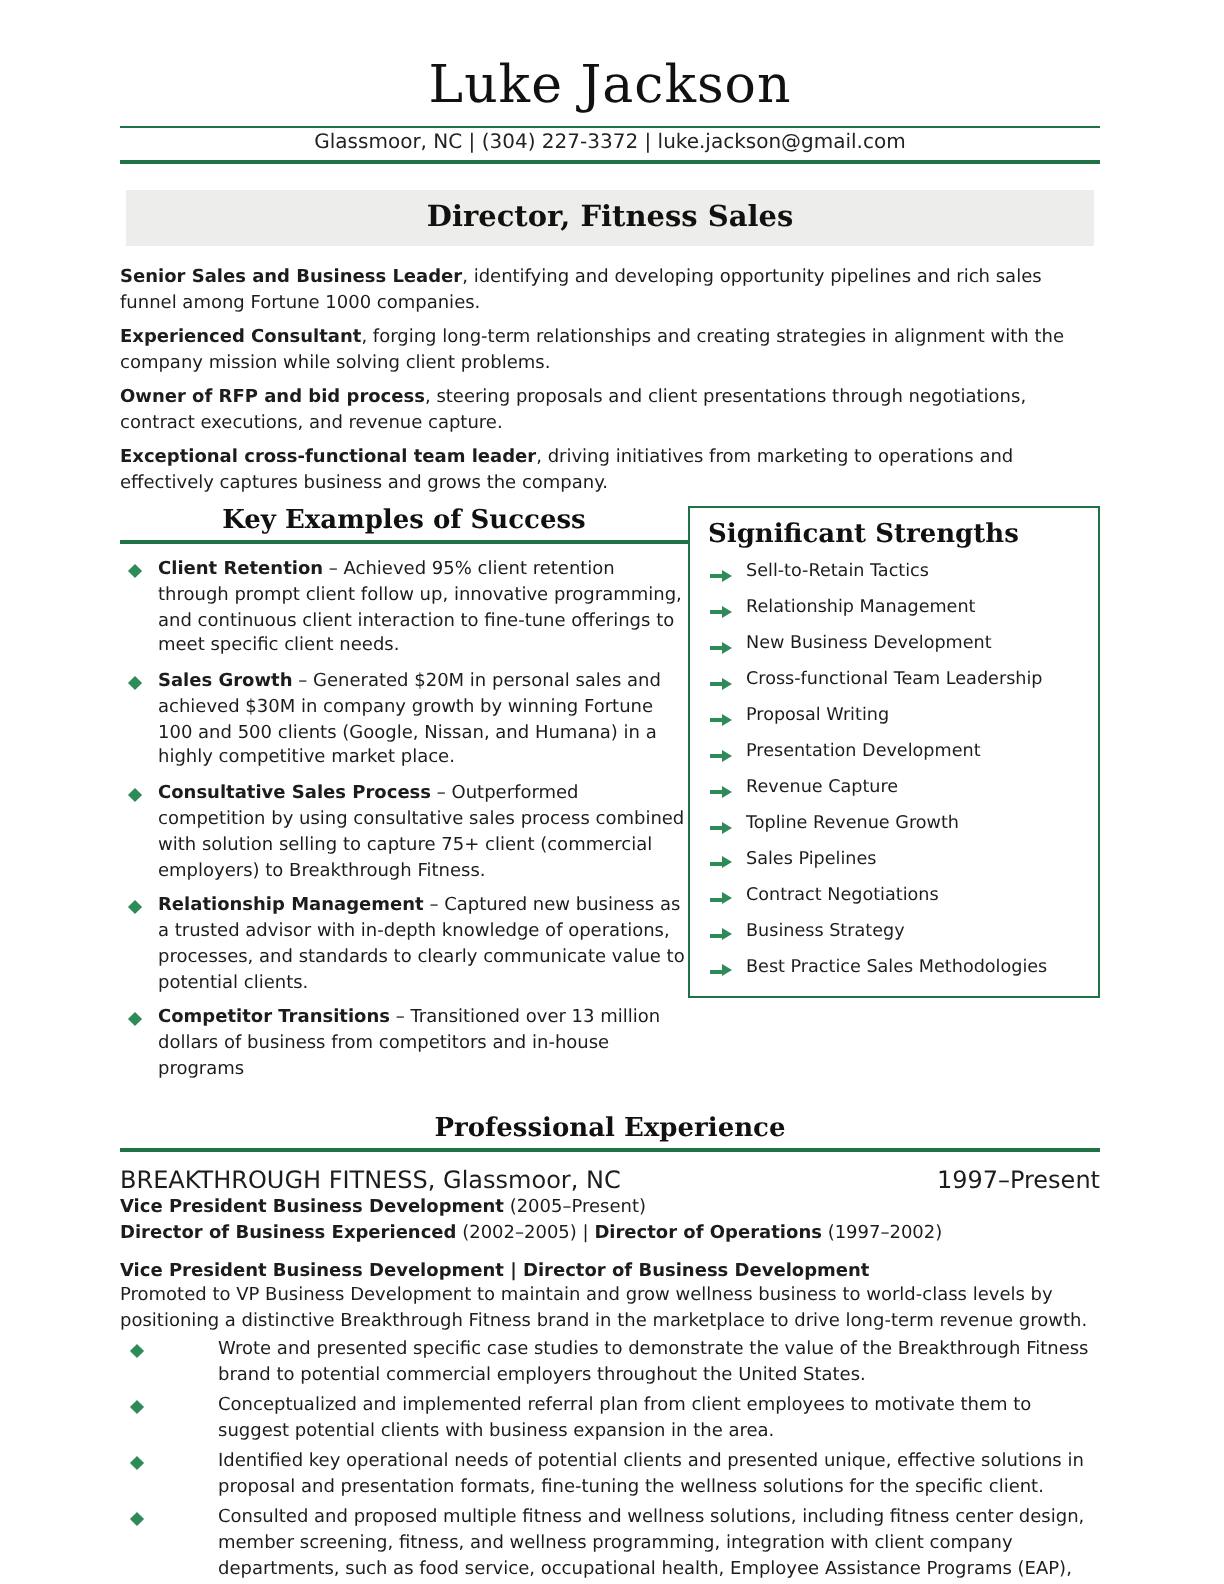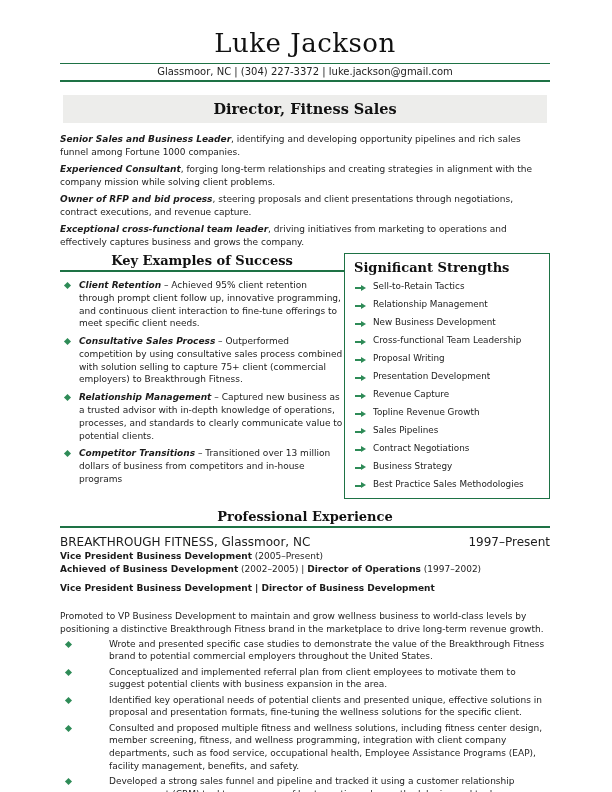--- a/index.html
+++ b/index.html
@@ -19,21 +19,21 @@
     padding:2px 0 3px; text-align:center; font-size:10px; color:#222;
   }
   .title-bar {
     margin:13px 3px 0; background:#EDEDEB; padding:5px 0 6px;
     text-align:center; font-family:"DejaVu Serif", serif;
     font-size:14.5px; font-weight:bold; color:#111;
   }
   
   .summary { margin-top:10px; }
   .summary p { font-size:9px; line-height:1.42; margin-bottom:4.5px; }
-  .lead { font-weight:bold;font-style:italic; }
+  .lead { font-weight:bold; }
   
   .sec-head {
     font-family:"DejaVu Serif", serif; font-size:13px; font-weight:bold;
     text-align:center; color:#111; padding-bottom:2px;
     border-bottom:2px solid #1E7245; margin-bottom:7px;
   }
   
   .columns { display:flex; margin-top:2px; align-items:flex-start; }
   .col-left { flex:1 1 auto; min-width:0; }
   .col-right {
@@ -70,21 +70,21 @@
     border-bottom:3.5px solid transparent;
   }
   
   .experience { margin-top:10px; }
   .exp-company-row {
     display:flex; justify-content:space-between; font-size:12px; margin-bottom:1px;
   }
   .role-line { font-size:9px; line-height:1.45; }
   .role-title { font-weight:bold; }
   .exp-subhead { font-size:9px; font-weight:bold; margin-top:7px; }
-  .exp-intro { font-size:9px; line-height:1.42; margin-top:17px; }
+  .exp-intro { font-size:9px; line-height:1.42; margin-top:1px; }
   .exp-bullets { margin-top:2px; }
   .exp-bullets li { margin-bottom:2.5px;gap:28px; }
   .exp-bullets .diamond { margin-left:6px; margin-right:10px; }
 </style>
 </head>
 <body>
 
 <div class="page">
 
   <div>
@@ -112,20 +112,24 @@
 
     <div class="col-left">
       <div class="sec-head">Key Examples of Success</div>
       <ul class="blist">
 
           <li>
             <span class="diamond"></span>
             <span><span class="lead">Client Retention</span><span> – Achieved 95% client retention through prompt client follow up, innovative programming, and continuous client interaction to fine-tune offerings to meet specific client needs.</span></span>
           </li>
 
+          <li>
+            <span class="diamond"></span>
+            <span><span class="lead">Sales Growth</span><span> – Generated $20M in personal sales and achieved $30M in company growth by winning Fortune 100 and 500 clients (Google, Nissan, and Humana) in a highly competitive market place.</span></span>
+          </li>
 
           <li>
             <span class="diamond"></span>
             <span><span class="lead">Consultative Sales Process</span><span> – Outperformed competition by using consultative sales process combined with solution selling to capture 75+ client (commercial employers) to Breakthrough Fitness.</span></span>
           </li>
 
           <li>
             <span class="diamond"></span>
             <span><span class="lead">Relationship Management</span><span> – Captured new business as a trusted advisor with in-depth knowledge of operations, processes, and standards to clearly communicate value to potential clients.</span></span>
           </li>
@@ -210,21 +214,21 @@
 
     <div class="exp-company-row">
       <span>BREAKTHROUGH FITNESS, Glassmoor, NC</span>
       <span>1997–Present</span>
     </div>
 
     <div class="role-line">
       <span class="role-title">Vice President Business Development</span><span> (2005–Present)</span>
     </div>
     <div class="role-line">
-      <span class="role-title">Achieved of Business Development</span><span> (2002–2005)</span><span>  |  </span><span class="role-title">Director of Operations</span><span> (1997–2002)</span>
+      <span class="role-title">Director of Business Experienced</span><span> (2002–2005)</span><span>  |  </span><span class="role-title">Director of Operations</span><span> (1997–2002)</span>
     </div>
 
     <div class="exp-subhead">Vice President Business Development | Director of Business Development</div>
     <p class="exp-intro">Promoted to VP Business Development to maintain and grow wellness business to world-class levels by positioning a distinctive Breakthrough Fitness brand in the marketplace to drive long-term revenue growth.</p>
 
     <ul class="blist exp-bullets">
 
         <li>
           <span class="diamond"></span>
           <span>Wrote and presented specific case studies to demonstrate the value of the Breakthrough Fitness brand to potential commercial employers throughout the United States.</span>

